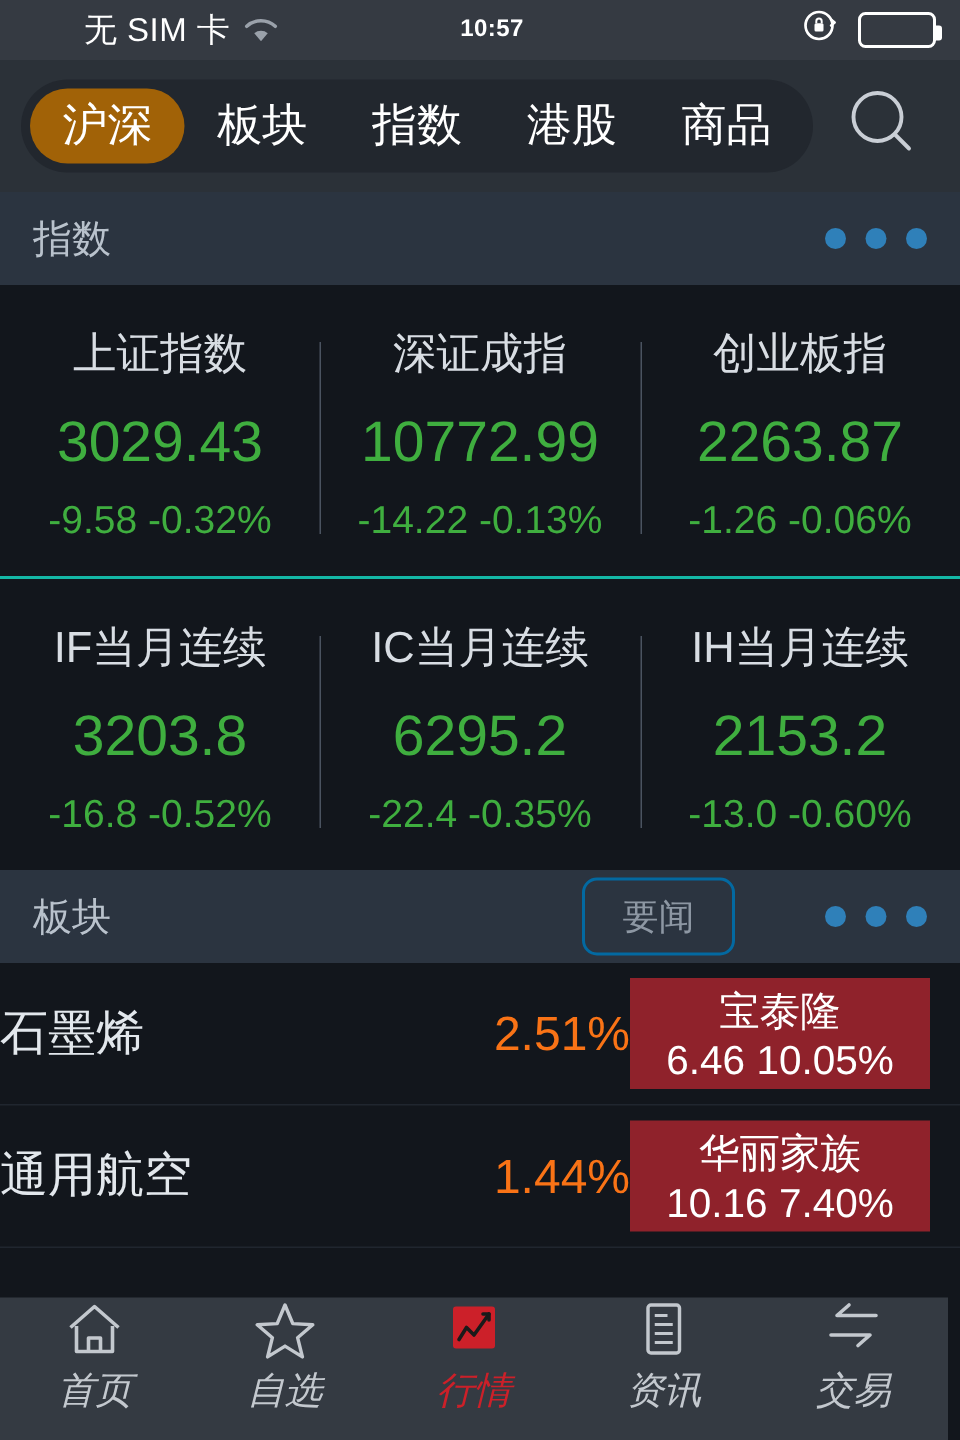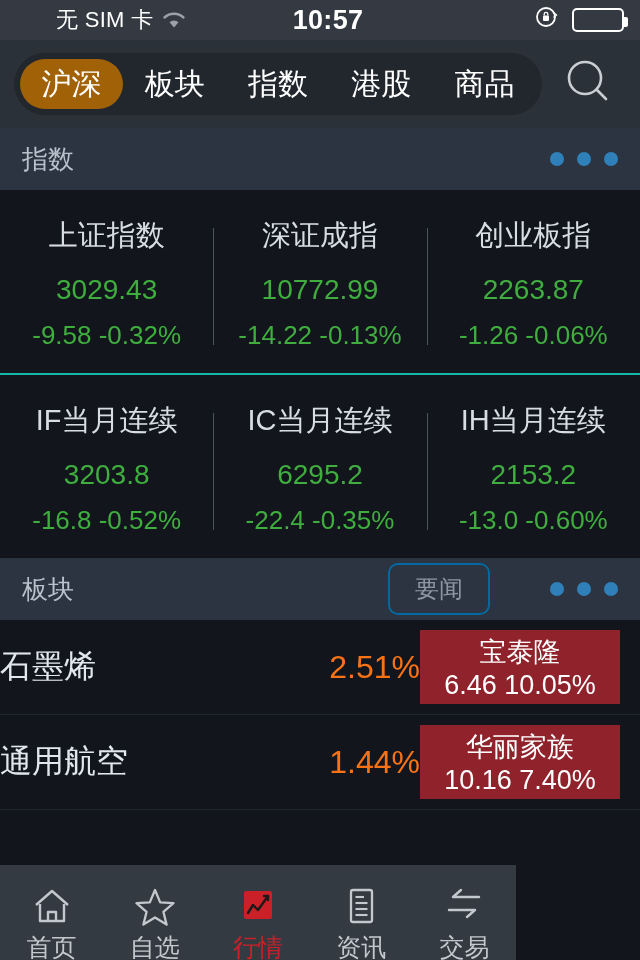--- a/index.html
+++ b/index.html
@@ -14,21 +14,21 @@
   
   .statusbar {
     height:40px; background:#353a42; color:#ffffff;
     display:flex; align-items:center; padding:0 16px;
     font-size:22px; letter-spacing:.3px;
   }
   .sb-left { display:flex; align-items:center; gap:8px; flex:0 0 auto; }
   .sb-carrier { font-size:22px;margin-left:40px; }
   .sb-wifi { display:inline-block; width:26px; height:20px; position:relative; }
   .sb-wifi svg { display:block; }
-  .sb-center { flex:1; text-align:center; font-size:27px; font-weight:bold;
+  .sb-center { flex:1; text-align:center; font-size:16px; font-weight:bold;
                position:absolute; left:16px; right:0; pointer-events:none; }
   .sb-right { margin-left:auto; display:flex; align-items:center; gap:12px; z-index:2; }
   .battery { width:52px; height:24px; border:2px solid #fff; border-radius:5px;
              position:relative; padding:2px; }
   .battery::after { content:""; position:absolute; right:-6px; top:7px;
                     width:4px; height:10px; background:#fff; border-radius:0 2px 2px 0; }
   .battery-fill { height:100%; background:#fff; border-radius:2px; }
 
   
   .topbar { height:88px; background:#2b3138; display:flex; align-items:center;
@@ -53,39 +53,39 @@
   
   .idx-panel { background:#12161c; }
   .idx-row { display:flex; position:relative; padding:26px 0 22px; }
   .idx-row + .idx-row { border-top:2px solid #14b8a6; }
   .idx-cell { flex:1; text-align:center; position:relative; }
   .idx-cell + .idx-cell::before {
     content:""; position:absolute; left:0; top:12px; bottom:6px;
     width:1px; background:#4a5360;
   }
   .idx-name { color:#d8dde3; font-size:29px; margin-bottom:18px; }
-  .idx-value { font-size:28px; margin-bottom:14px; }
+  .idx-value { font-size:38px; margin-bottom:14px; }
   .idx-change { font-size:26px; }
   .up { color:#f97316; }
   .down { color:#3fae3f; }
 
   
   .sector-row { height:95px; display:flex; align-items:center;
                 border-bottom:1px solid #20262f; position:relative; }
   .sector-name { width:300px; color:#e2e7ec; font-size:32px; }
   .sector-pct { width:120px; text-align:right; font-size:32px; }
   .stock-card { position:absolute; left:420px; width:200px; top:10px; bottom:10px;
                 background:#8f222b; color:#ffffff; display:flex; flex-direction:column;
                 align-items:center; justify-content:center; gap:0; }
   .stock-name { font-size:27px; }
   .stock-figs { font-size:27px; }
 
   
-  .bottomnav { position:absolute; left:0; bottom:0; width:516px; height:95px;
-               background:#343a42; display:flex; align-items:flex-end; }
+  .bottomnav { position:absolute; left:0; bottom:0; width:632px; height:95px;
+               background:#343a42; display:flex; align-items:flex-start;font-style:italic; }
   .nav-item { flex:1; display:flex; flex-direction:column; align-items:center;
               justify-content:center; gap:8px; color:#c3c8ce; }
   .nav-item.active { color:#cc2029; }
   .nav-label { font-size:25px; line-height:1; }
   .nav-icon { height:42px; display:flex; align-items:center; justify-content:center; }
 </style>
 </head>
 <body>
 
 <div class="screen">

